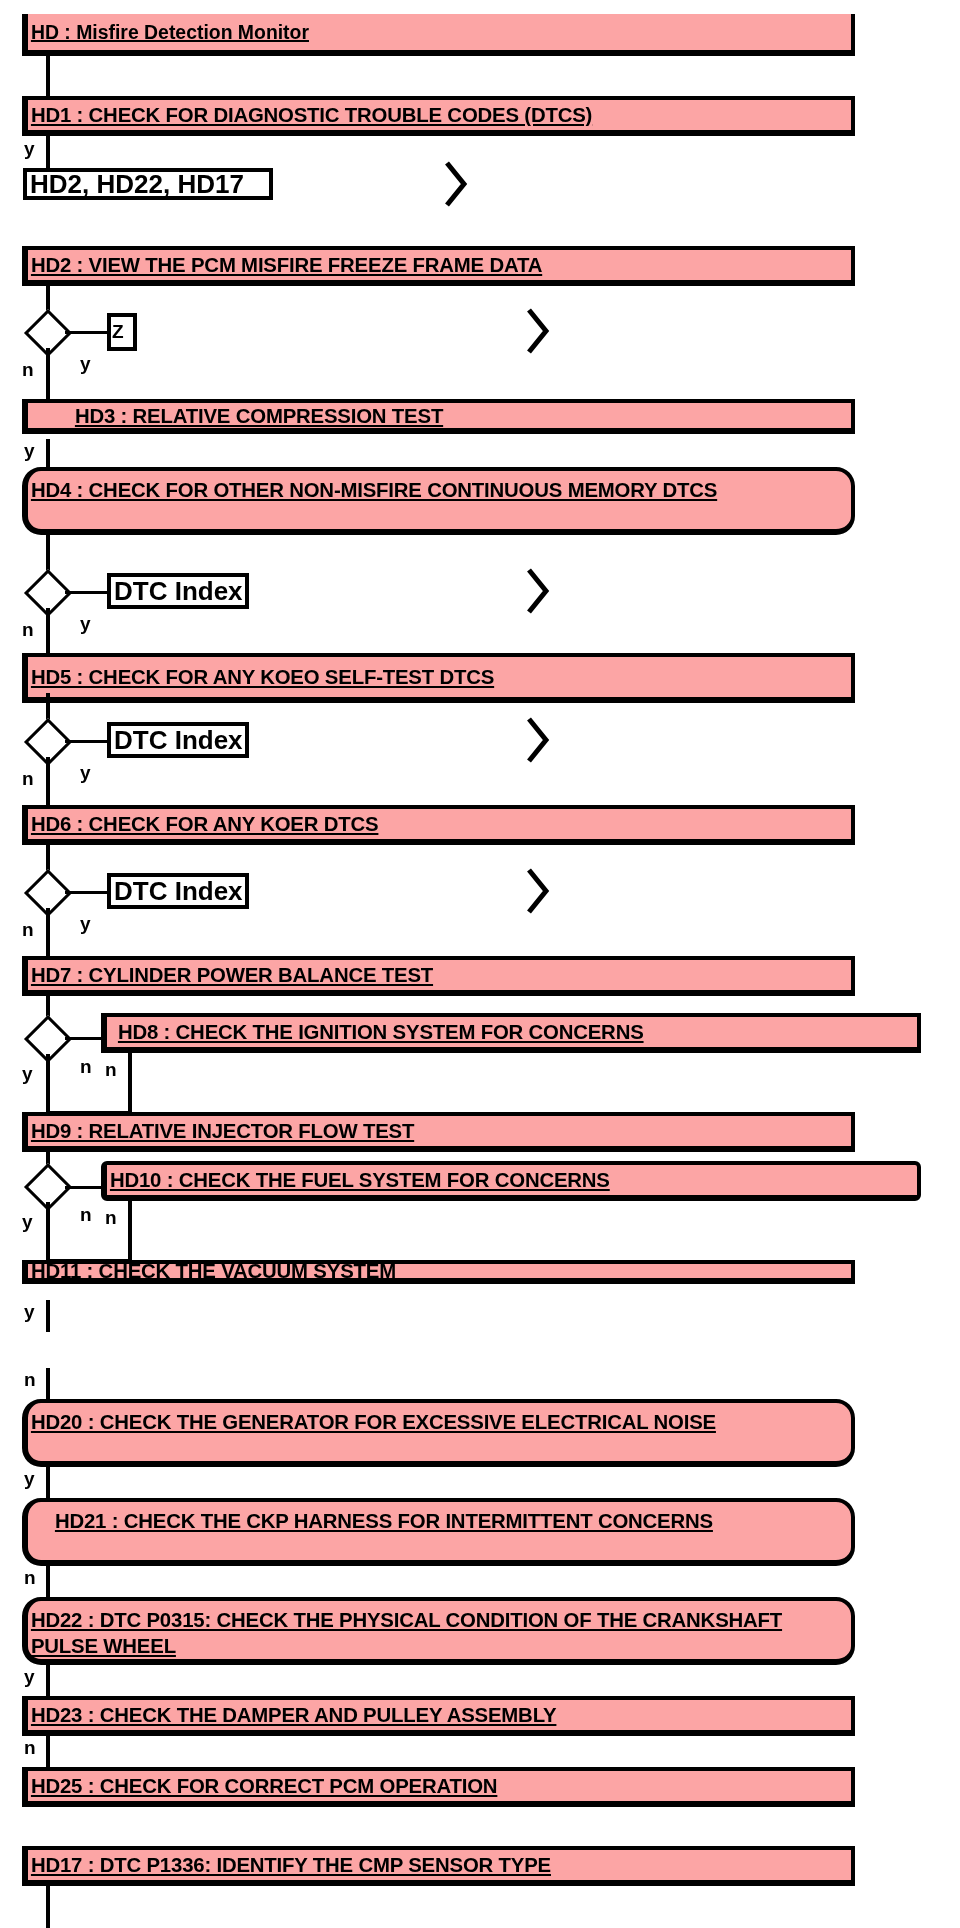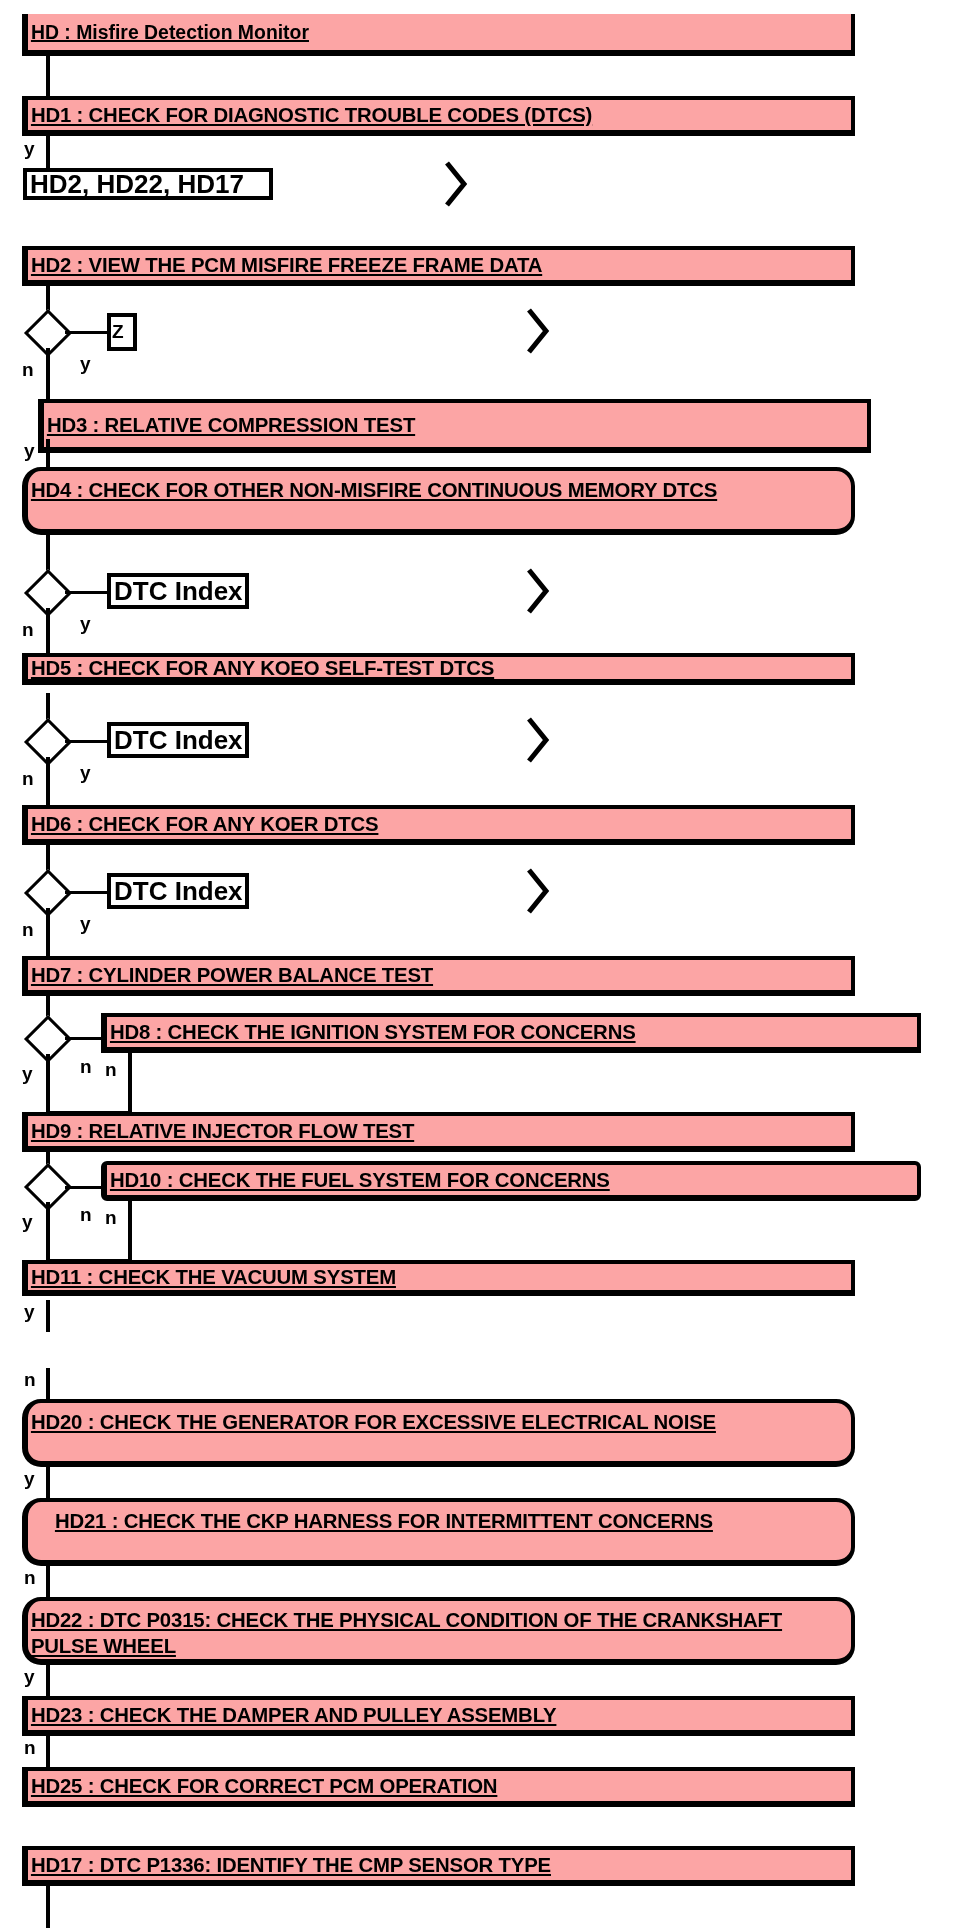--- a/index.html
+++ b/index.html
@@ -153,21 +153,21 @@
   <div class="refbox tiny" style="left:107px; top:313px; width:30px; height:38px;">
     <span class="txt">Z</span>
   </div>
   <div class="chev" style="left:524px; top:305px;">
     <svg width="28" height="52" viewBox="0 0 28 52" aria-hidden="true">
       <path d="M5 5 L22 26 L5 47" fill="none" stroke="#000000" stroke-width="5"></path>
     </svg>
   </div>
   <div class="vline" style="left:46px; top:348px; height:53px;"></div>
 
-  <div class="box" style="left:38px; top:399px; width:833px; height:54px;">
+  <div class="box" style="left:22px; top:399px; width:833px; height:35px;padding-left:44px;">
     <span class="txt">HD3 : RELATIVE COMPRESSION TEST</span>
   </div>
   <div class="vline" style="left:46px; top:439px; height:31px;"></div>
   <div class="blabel" style="left:24px; top:441px;">y</div>
 
   <div class="box twoline" style="left:22px; top:467px; width:833px; height:68px;">
     <span class="txt">HD4 : CHECK FOR OTHER NON-MISFIRE CONTINUOUS MEMORY DTCS</span>
   </div>
   <div class="vline" style="left:46px; top:535px; height:44px;"></div>
   <div class="diamond" style="left:31px; top:576px;"></div>
@@ -177,21 +177,21 @@
   <div class="refbox" style="left:107px; top:573px; width:142px; height:36px;">
     <span class="txt">DTC Index</span>
   </div>
   <div class="chev" style="left:524px; top:565px;">
     <svg width="28" height="52" viewBox="0 0 28 52" aria-hidden="true">
       <path d="M5 5 L22 26 L5 47" fill="none" stroke="#000000" stroke-width="5"></path>
     </svg>
   </div>
   <div class="vline" style="left:46px; top:608px; height:47px;"></div>
 
-  <div class="box" style="left:22px; top:653px; width:833px; height:32px;">
+  <div class="box" style="left:22px; top:653px; width:833px; height:50px;">
     <span class="txt">HD5 : CHECK FOR ANY KOEO SELF-TEST DTCS</span>
   </div>
   <div class="vline" style="left:46px; top:693px; height:44px;"></div>
   <div class="diamond" style="left:31px; top:725px;"></div>
   <div class="blabel" style="left:22px; top:769px;">n</div>
   <div class="blabel" style="left:80px; top:763px;">y</div>
   <div class="hline" style="left:65px; top:740px; width:45px;"></div>
   <div class="refbox" style="left:107px; top:722px; width:142px; height:36px;">
     <span class="txt">DTC Index</span>
   </div>
@@ -222,21 +222,21 @@
 
   <div class="box" style="left:22px; top:956px; width:833px; height:40px;">
     <span class="txt">HD7 : CYLINDER POWER BALANCE TEST</span>
   </div>
   <div class="vline" style="left:46px; top:996px; height:30px;"></div>
   <div class="diamond" style="left:31px; top:1022px;"></div>
   <div class="blabel" style="left:22px; top:1064px;">y</div>
   <div class="blabel" style="left:80px; top:1057px;">n</div>
   <div class="hline" style="left:65px; top:1037px; width:50px;"></div>
 
-  <div class="box" style="left:101px; top:1013px; width:820px; height:40px;">
+  <div class="box" style="left:101px; top:1013px; width:820px; height:40px;padding-left:8px;">
     <span class="txt">HD8 : CHECK THE IGNITION SYSTEM FOR CONCERNS</span>
   </div>
   <div class="vline" style="left:128px; top:1053px; height:61px;"></div>
   <div class="blabel" style="left:105px; top:1060px;">n</div>
   <div class="hline" style="left:46px; top:1111px; width:86px;"></div>
 
   <div class="vline" style="left:46px; top:1054px; height:60px;"></div>
 
   <div class="box" style="left:22px; top:1112px; width:833px; height:40px;">
     <span class="txt">HD9 : RELATIVE INJECTOR FLOW TEST</span>
@@ -248,21 +248,21 @@
   <div class="hline" style="left:65px; top:1186px; width:50px;"></div>
 
   <div class="box" style="left:101px; top:1161px; width:820px; height:40px;border-radius:6px;">
     <span class="txt">HD10 : CHECK THE FUEL SYSTEM FOR CONCERNS</span>
   </div>
   <div class="vline" style="left:128px; top:1201px; height:61px;"></div>
   <div class="blabel" style="left:105px; top:1208px;">n</div>
   <div class="hline" style="left:46px; top:1259px; width:86px;"></div>
   <div class="vline" style="left:46px; top:1202px; height:60px;"></div>
 
-  <div class="box" style="left:22px; top:1260px; width:833px; height:36px;">
+  <div class="box" style="left:22px; top:1260px; width:833px; height:24px;">
     <span class="txt">HD11 : CHECK THE VACUUM SYSTEM</span>
   </div>
   <div class="vline" style="left:46px; top:1300px; height:32px;"></div>
   <div class="blabel" style="left:24px; top:1302px;">y</div>
 
   <div class="vline" style="left:46px; top:1368px; height:34px;"></div>
   <div class="blabel" style="left:24px; top:1370px;">n</div>
 
   <div class="box twoline" style="left:22px; top:1399px; width:833px; height:68px;">
     <span class="txt">HD20 : CHECK THE GENERATOR FOR EXCESSIVE ELECTRICAL NOISE</span>

